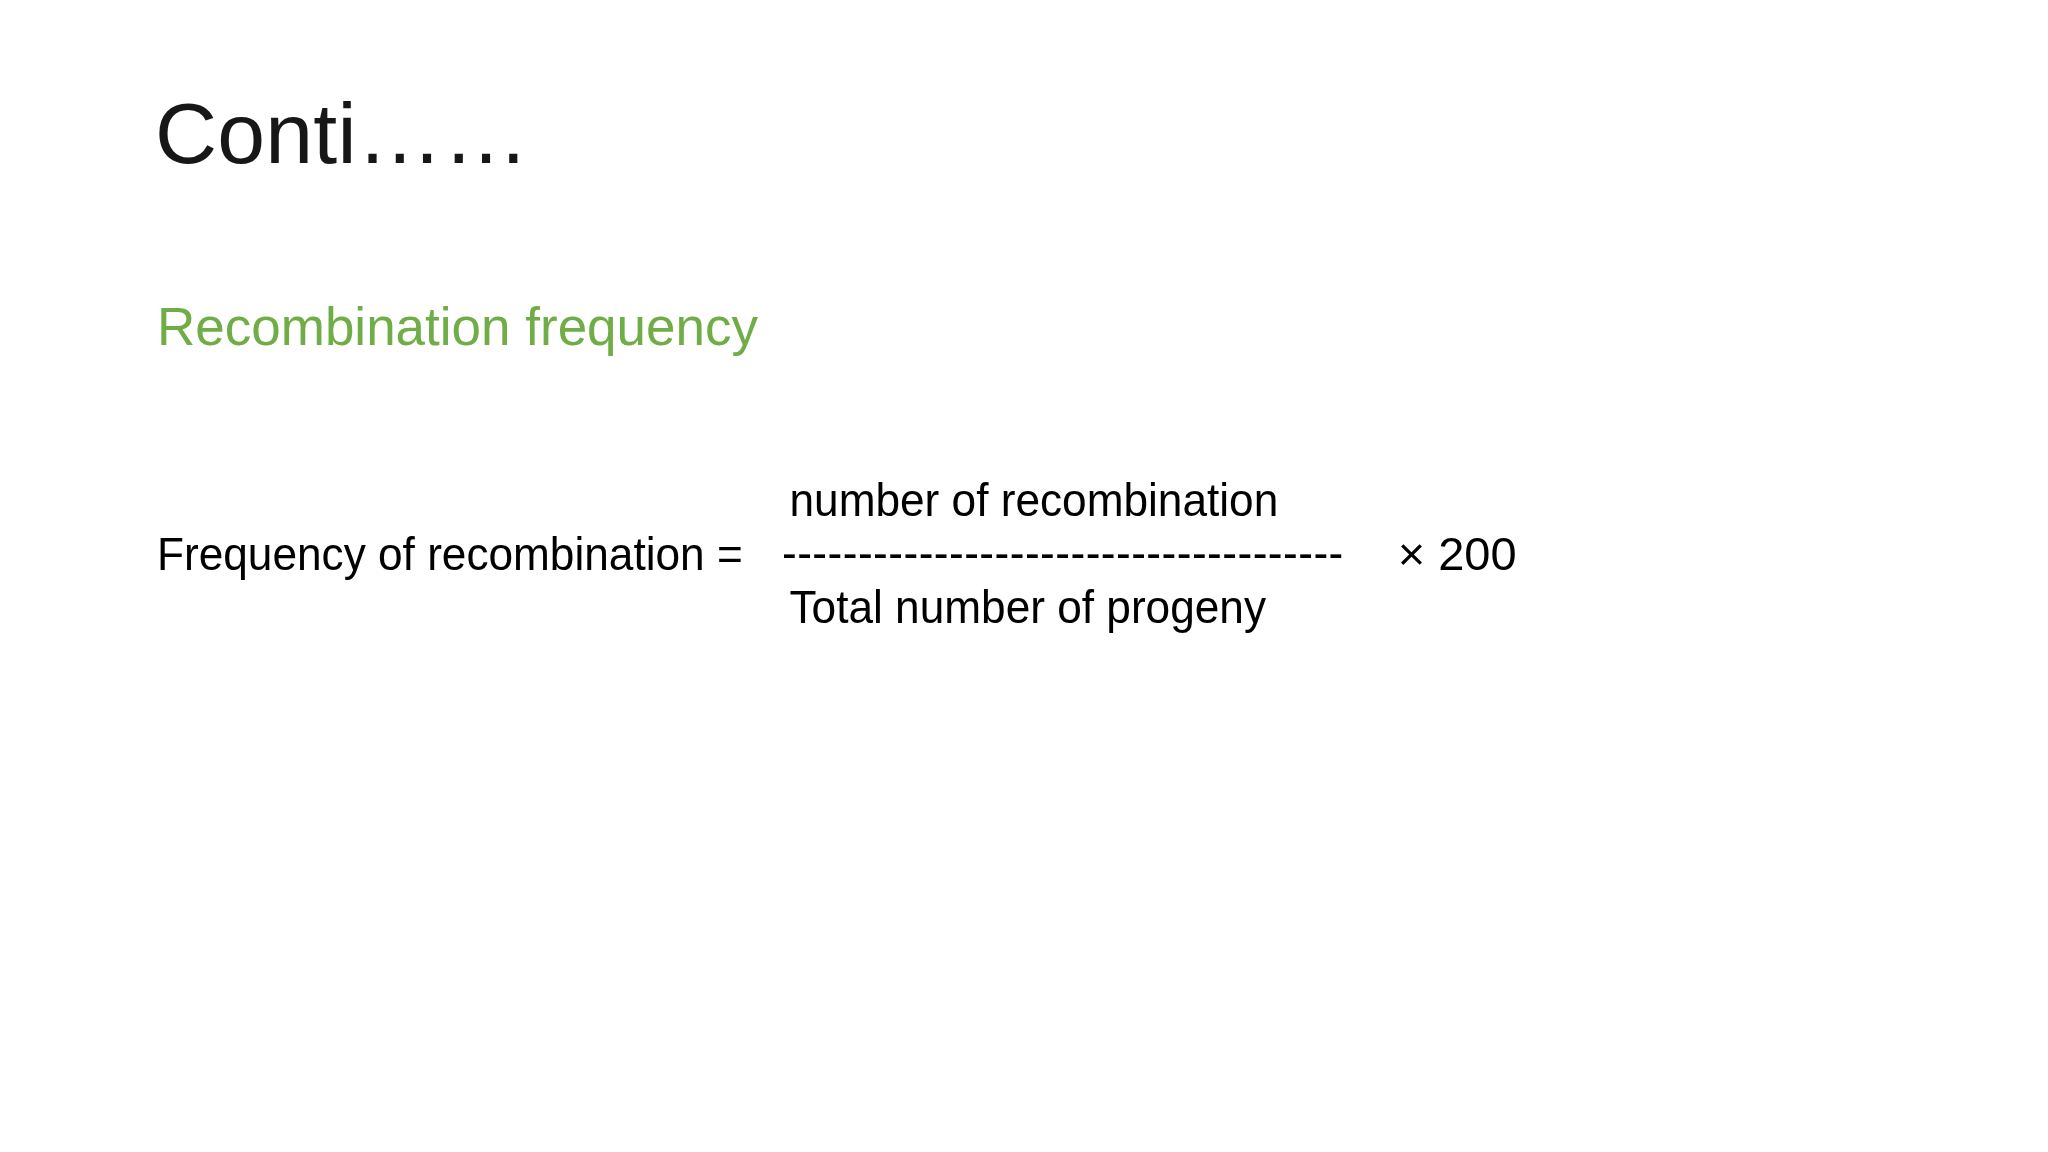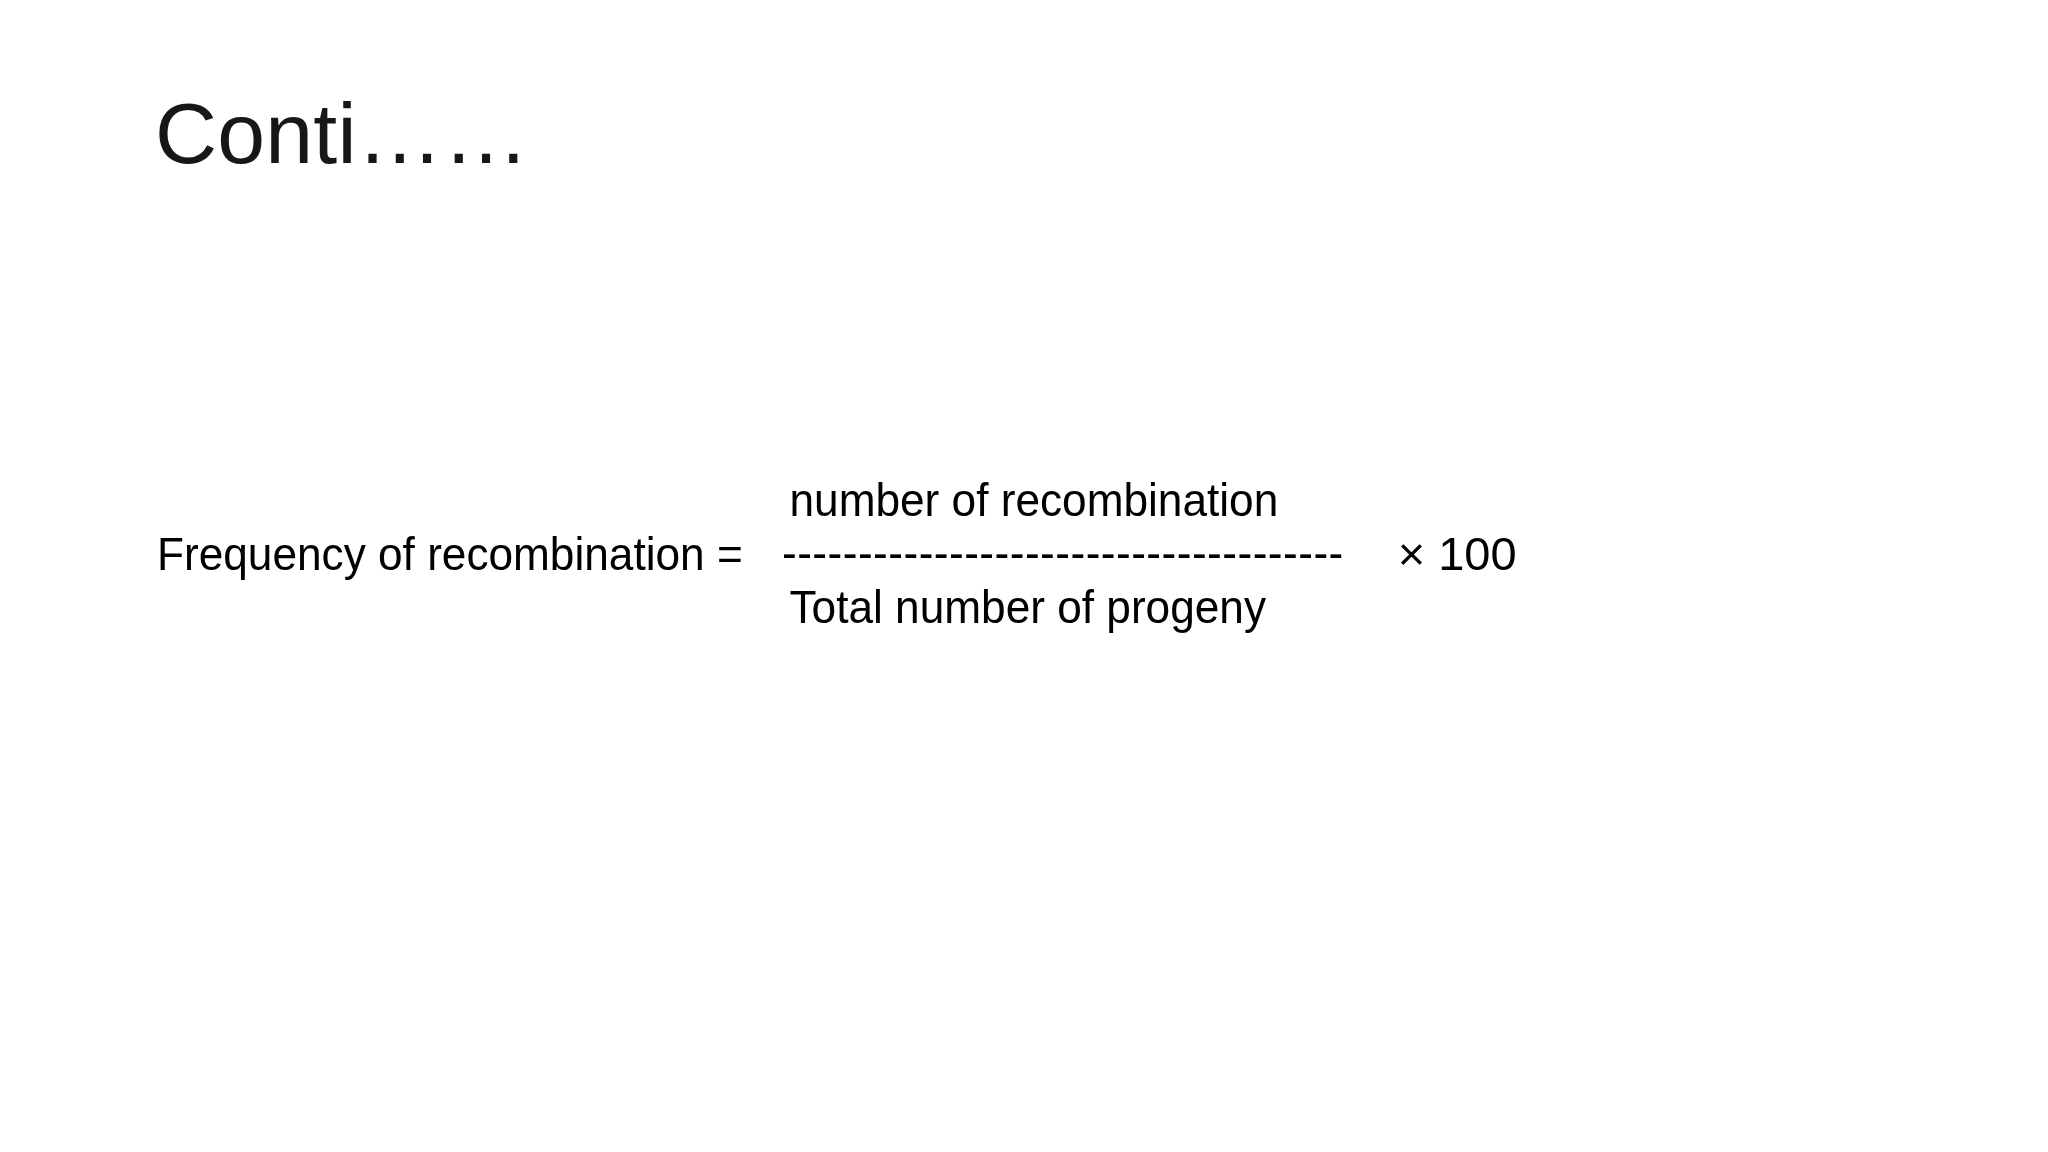--- a/index.html
+++ b/index.html
@@ -107,28 +107,29 @@
     margin-left: 18px;
   }
 </style>
 </head>
 <body style="background: rgb(255, 255, 255);">
 
 <div id="slide" style="background: rgb(255, 255, 255);">
 
   <div id="slide-title">Conti……</div>
 
+  <div id="subtitle" style="color: rgb(112, 173, 71);">Recombination frequency</div>
 
   <div id="formula">
 
     <span id="formula-lhs">Frequency of recombination =</span>
 
     <span id="fraction">
       <span class="frac-term" id="frac-numerator">number of recombination</span>
       <span id="frac-bar">-------------------------------------</span>
       <span class="frac-term" id="frac-denominator">Total number of progeny</span>
     </span>
 
-    <span id="formula-rhs">× 100</span>
+    <span id="formula-rhs">× 200</span>
 
   </div>
 
 </div>
 
 </body></html>

